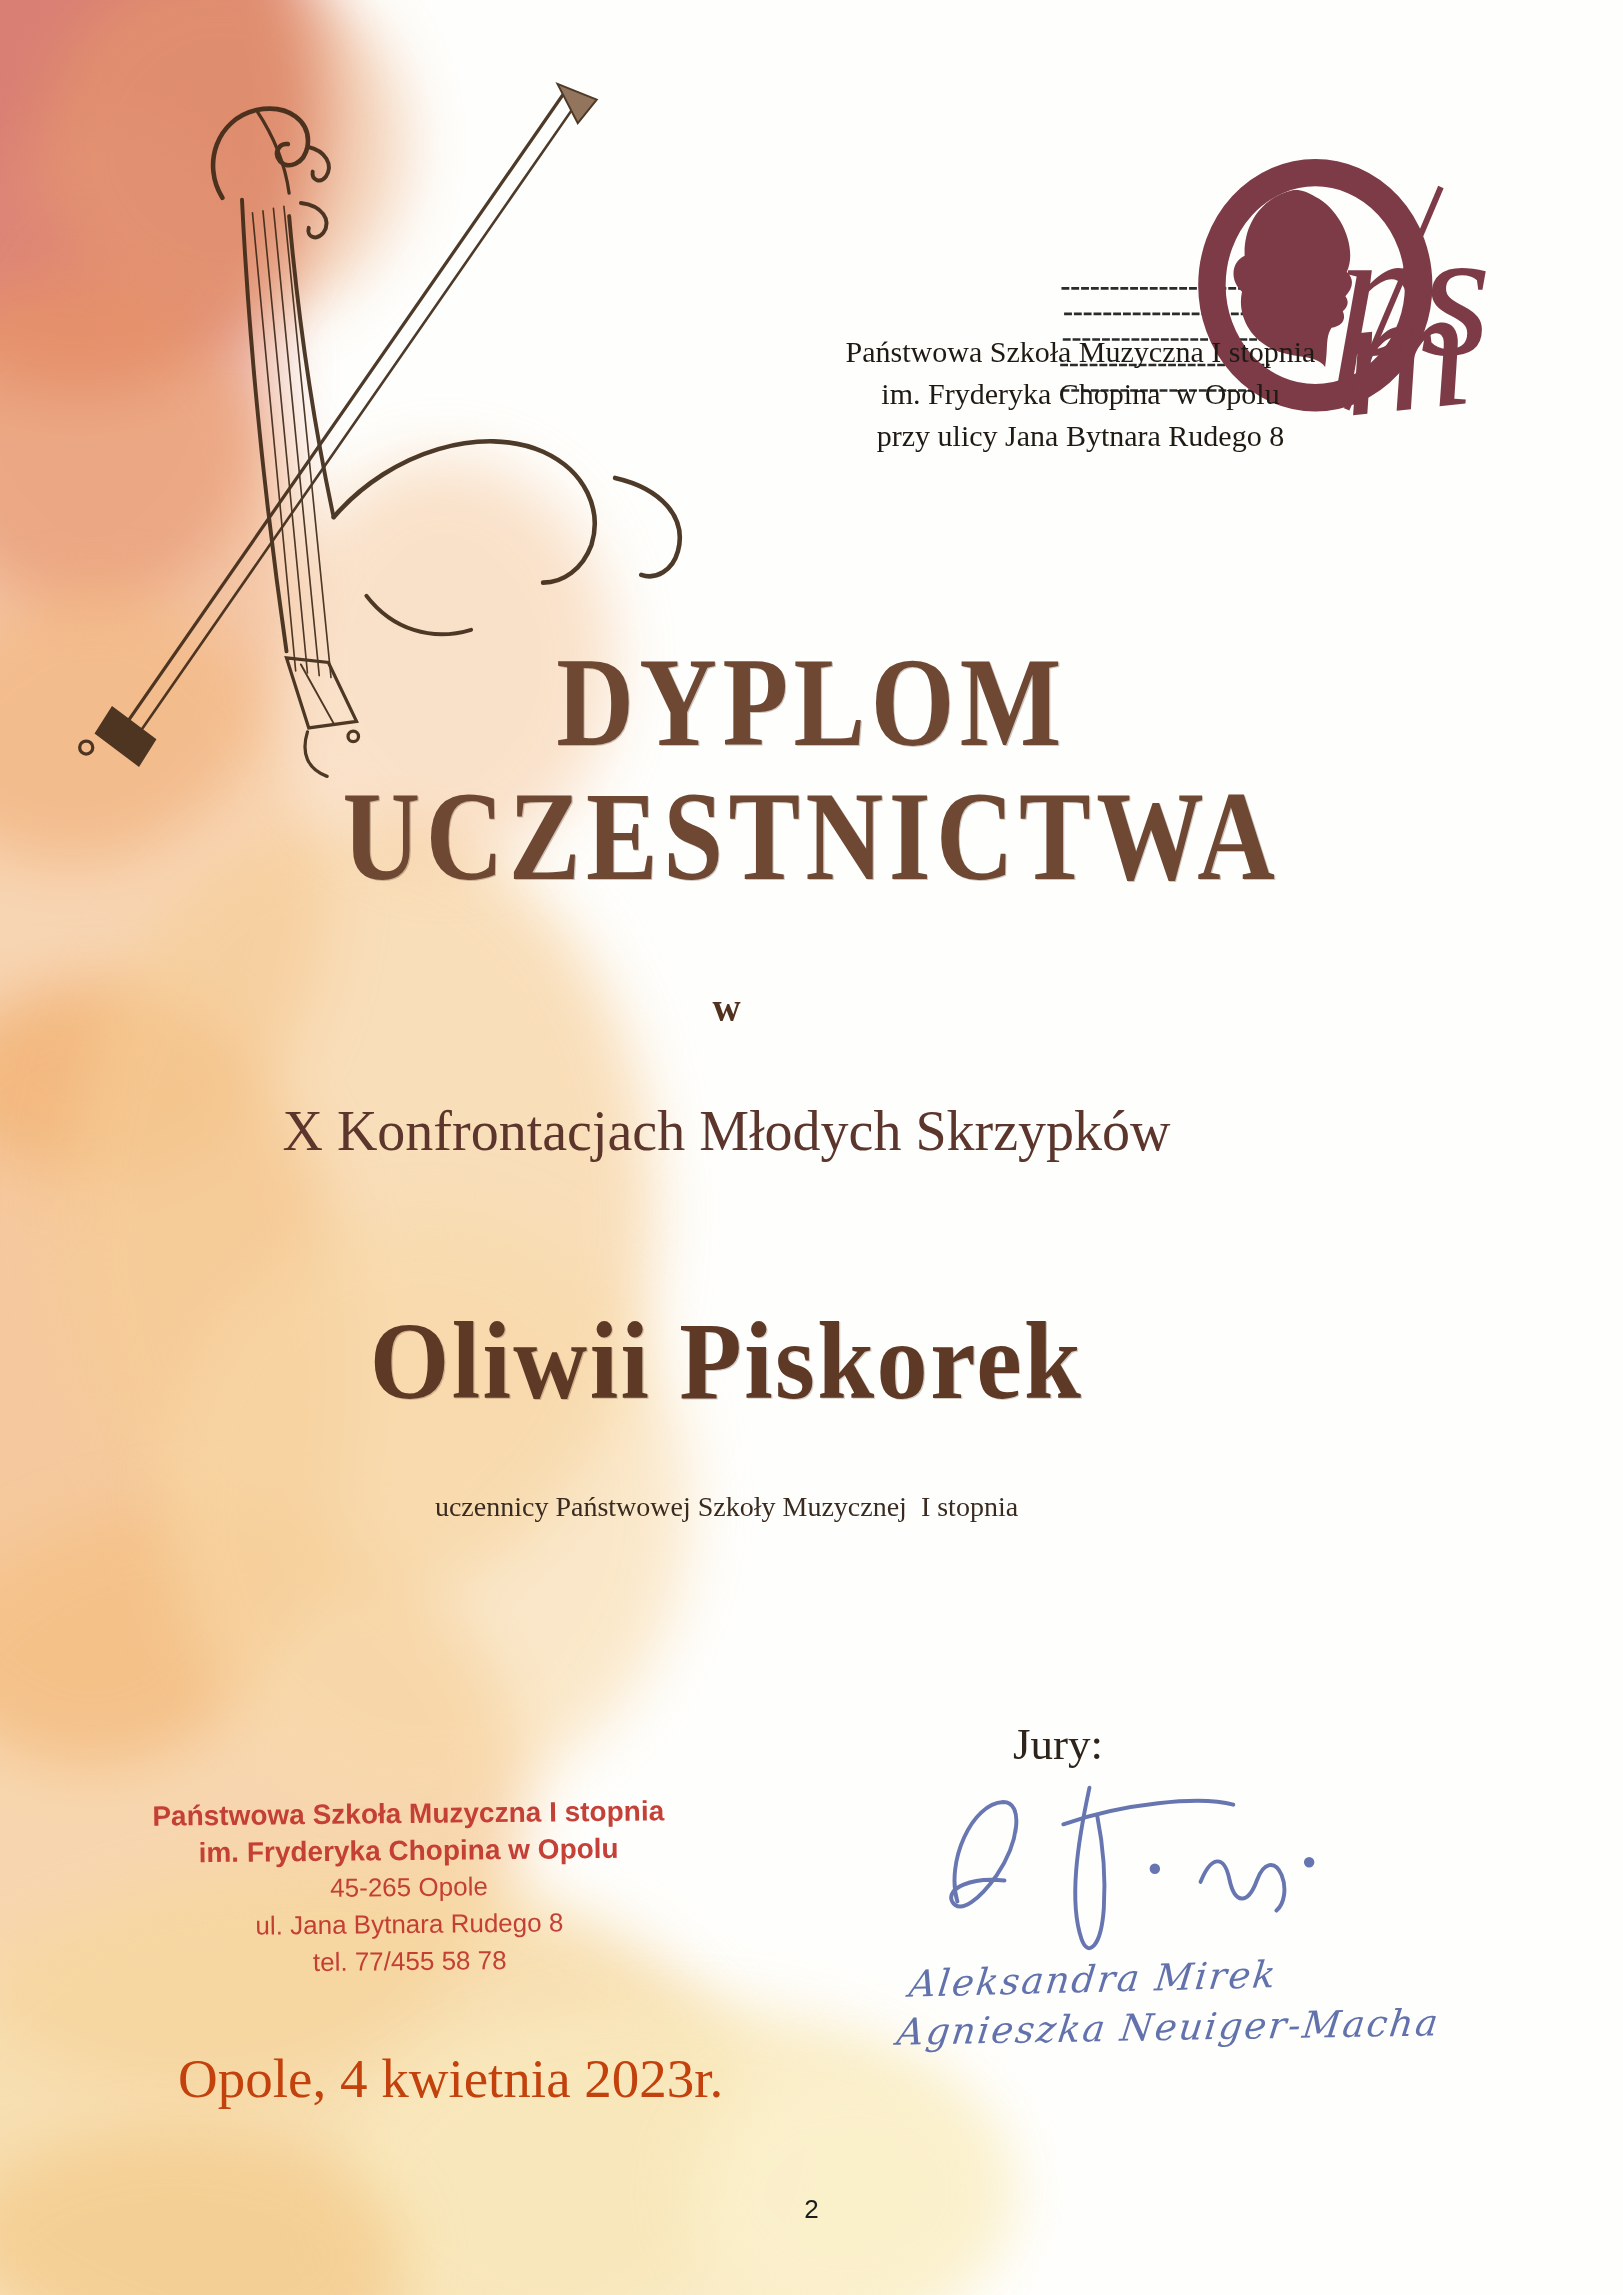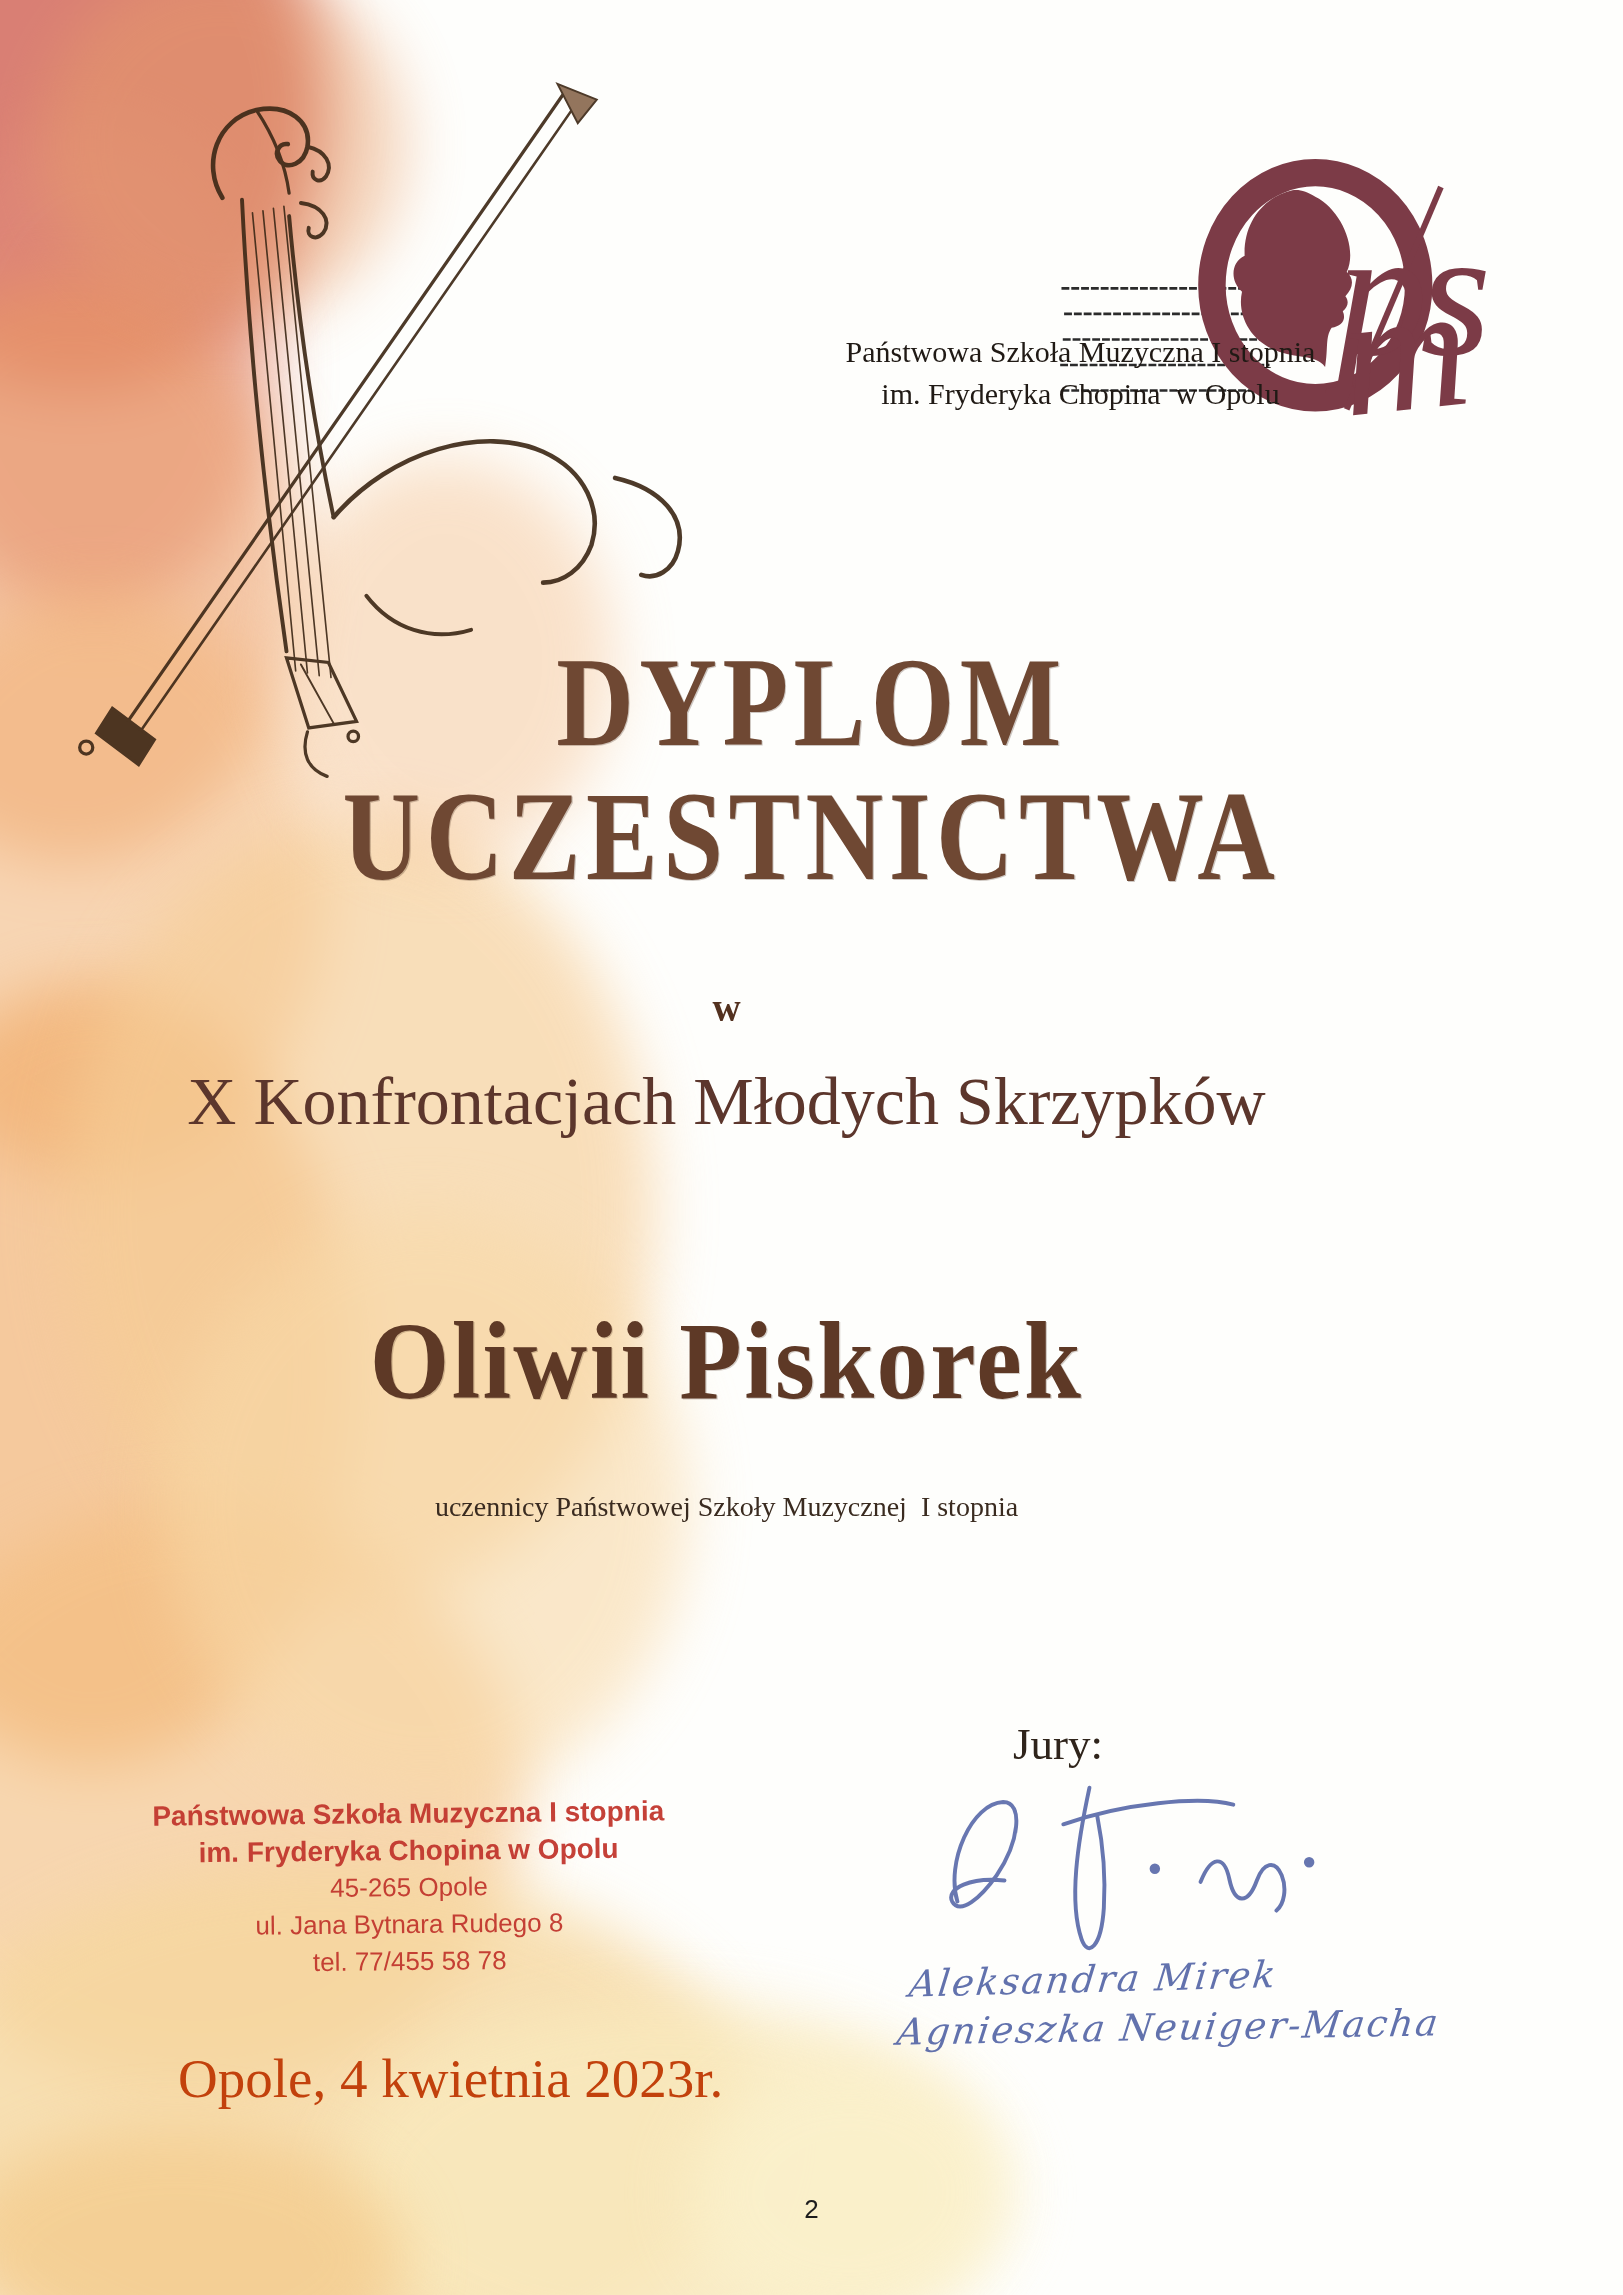--- a/index.html
+++ b/index.html
@@ -44,21 +44,21 @@
     color:#6f4833;letter-spacing:6.5px;
     transform:scaleX(.84);transform-origin:50% 50%;
     text-shadow:1.3px 1.3px 0 rgba(60,30,15,.25);
   }
   .t1{top:638px;}
   .t2{top:772px;}
 
   
   .mid{left:0;width:1453px;text-align:center;}
   .word-w  {top:985px;font-size:39px;font-weight:bold;color:#53311f;}
-  .event   {top:1062px;font-size:68px;color:#5c362c;}
+  .event   {top:1099px;font-size:56px;color:#5c362c;}
   .word-dla{top:1216px;font-size:42px;font-weight:bold;color:#53311f;}
   .name{
     top:1306px;font-size:110px;font-weight:bold;line-height:1;
     color:#5e3926;letter-spacing:2.6px;
     transform:scaleX(.93);transform-origin:50% 50%;
     text-shadow:1.3px 1.3px 0 rgba(60,30,15,.22);
   }
   .details{top:1476px;font-size:28px;line-height:61px;color:#3a2b20;}
 
   
@@ -158,20 +158,21 @@
          C 480 238 482 230 476 222 C 488 210 490 195 478 185
          C 495 150 470 90 430 70 C 418 62 405 58 395 60 Z"></path>
     <line x1="478" y1="395" x2="622" y2="55" stroke="#7c3b47" stroke-width="9"></line>
     <text x="462" y="310" font-size="280" font-style="italic" fill="#7c3b47" letter-spacing="-12">ps</text>
     <text x="478" y="405" font-size="270" font-style="italic" fill="#7c3b47" transform="rotate(-6 478 405)">m</text>
   </svg>
 
   <div class="abs school-head">
     <div>Państwowa Szkoła Muzyczna I stopnia</div>
     <div class="keep-space">im. Fryderyka Chopina  w Opolu</div>
+    <div>przy ulicy Jana Bytnara Rudego 8</div>
   </div>
 
   <div class="abs title-line t1">DYPLOM</div>
   <div class="abs title-line t2">UCZESTNICTWA</div>
 
   <div class="abs mid word-w">w</div>
   <div class="abs mid event">X Konfrontacjach Młodych Skrzypków</div>
   <div class="abs mid name">Oliwii Piskorek</div>
   <div class="abs mid details">
     <div class="keep-space">uczennicy Państwowej Szkoły Muzycznej  I stopnia</div>

